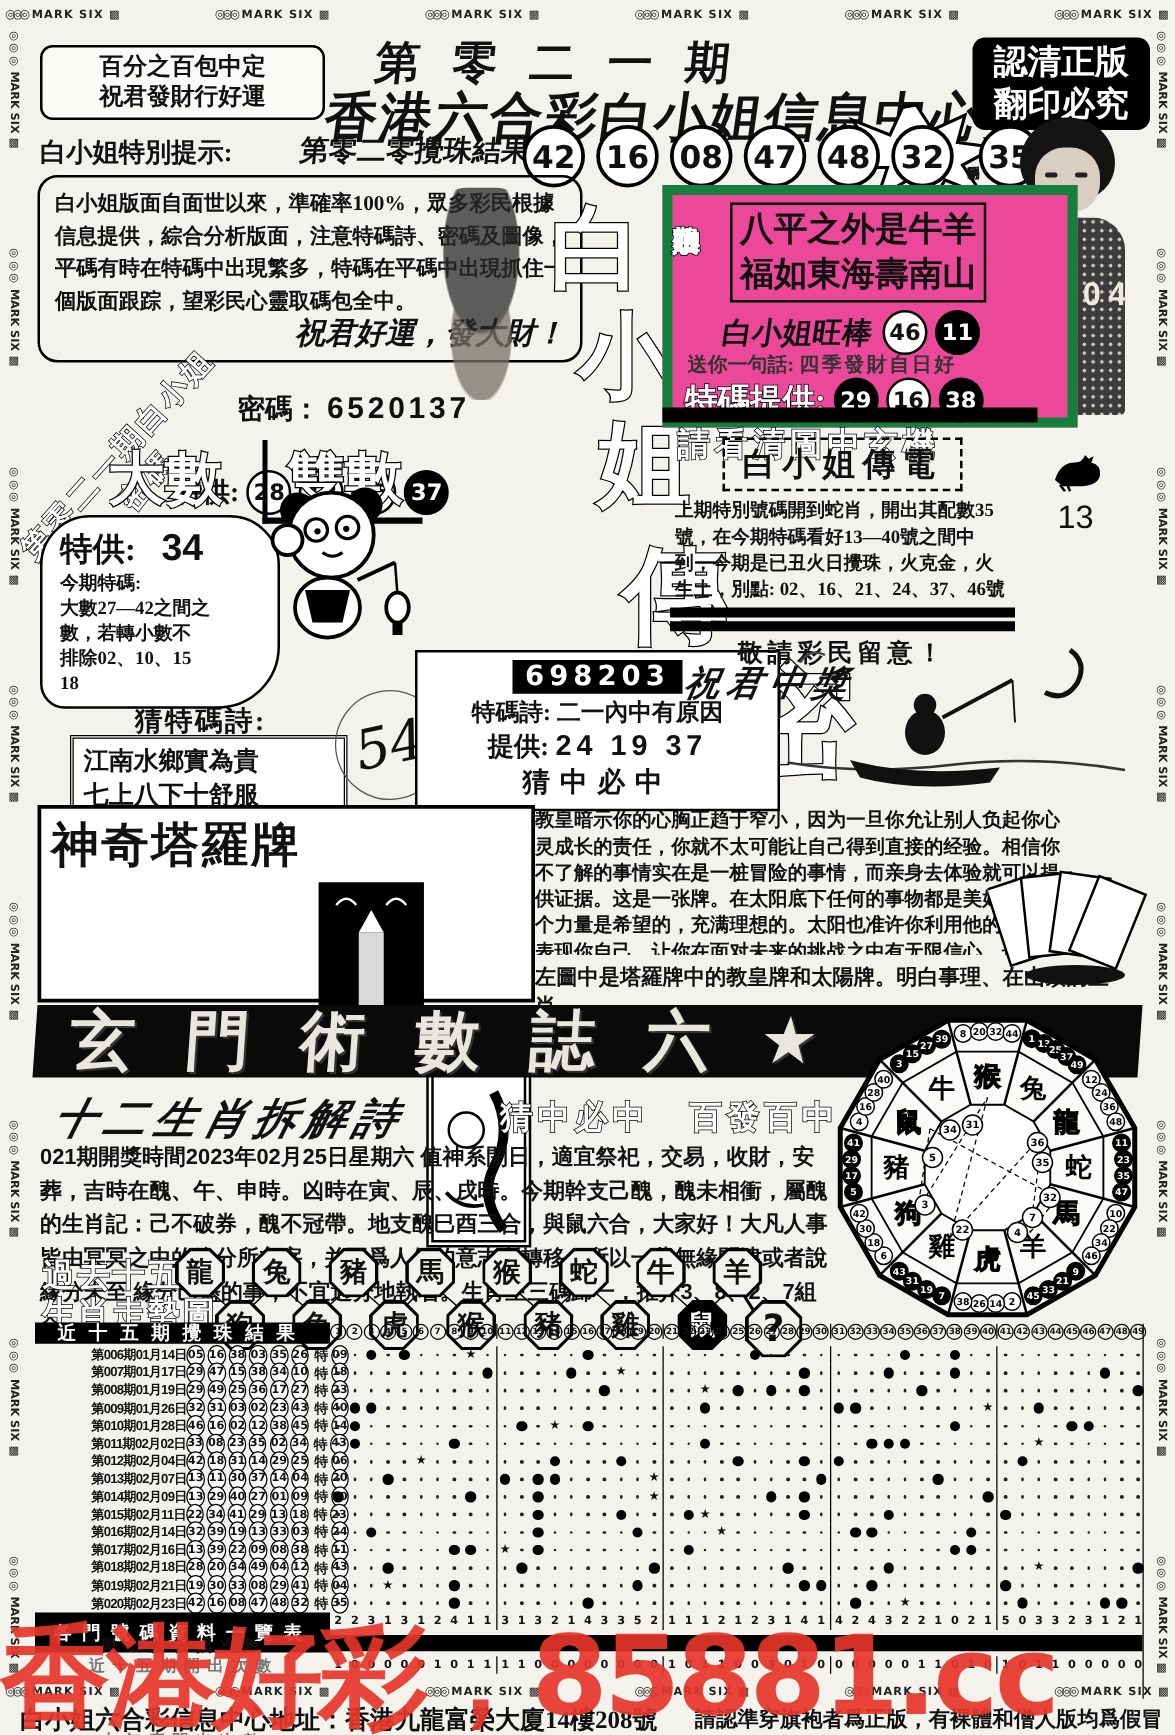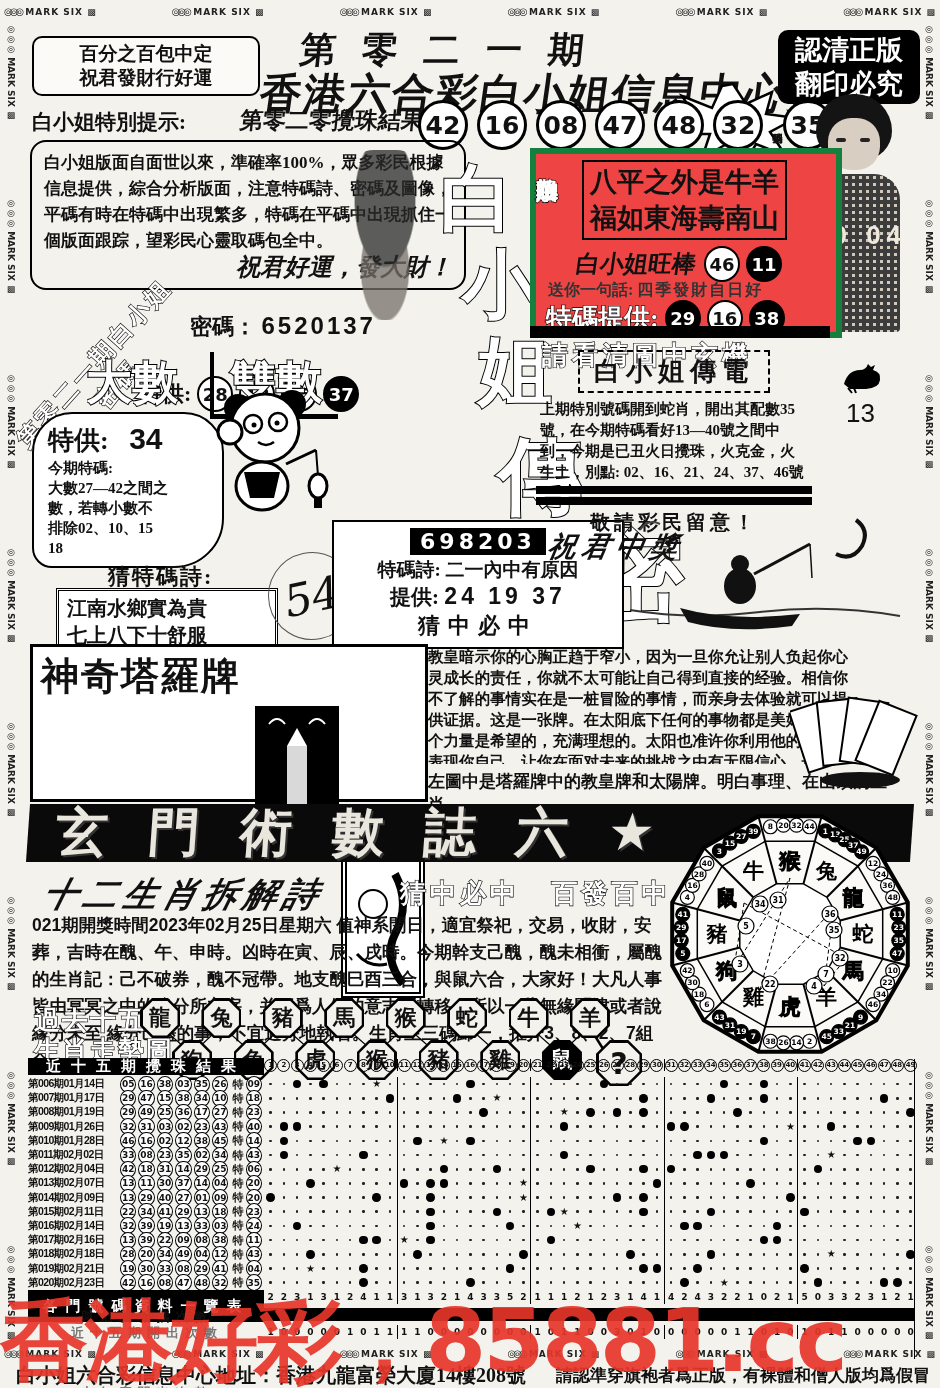--- a/index.html
+++ b/index.html
@@ -32,21 +32,21 @@
   .ball.filled{background:#000;color:#fff;}
   .vlabel{writing-mode:vertical-rl;font-size:10px;font-weight:bold;line-height:11px;}
 
   .intro-box{border:2px solid #000;border-radius:16px;padding:8px 12px;font-size:17px;
              font-weight:bold;line-height:26px;background:transparent;}
   .wish{font-size:24px;font-weight:900;font-style:italic;text-align:right;}
   .kv{font-size:22px;font-weight:bold;}
   .ball.mid{width:32px;height:32px;font-size:18px;border-width:2.5px;margin-right:6px;}
 
   .vert-char{font-size:74px;}
-  .rp-box{border:6px solid #15803d;background:#ef4444;}
+  .rp-box{border:8px solid #15803d;background:#ec4899;padding-left:16px;}
   .couplet{border:2px solid #000;font-size:27px;font-weight:900;line-height:36px;padding:2px 6px;
            font-family:"DejaVu Sans",sans-serif;white-space:nowrap;}
   .blackbar{background:#000;}
 
   .bubble{border:2.5px solid #000;border-radius:40px 40px 50px 20px;background:#fff;padding:8px 14px;}
   .poem-box{border:3px double #000;padding:4px 8px;background:#fff;}
   .mid-box{border:2.5px solid #000;background:#fff;padding:6px 10px;}
   .code-tag{background:#000;color:#fff;font-family:"DejaVu Sans",sans-serif;font-weight:bold;
             font-size:22px;letter-spacing:4px;padding:1px 10px;display:inline-block;}
 
@@ -74,21 +74,21 @@
        clip-path:polygon(30% 0,70% 0,100% 30%,100% 70%,70% 100%,30% 100%,0 70%,0 30%);}
   .badge span{position:relative;font-size:22px;font-weight:900;font-family:"DejaVu Sans",sans-serif;}
   .badge.inv .oct-i{background:#000;}
   .badge.inv span{color:#fff;}
 
   
   .tbl-head{background:#000;color:#fff;font-weight:900;font-size:15px;letter-spacing:10px;
             display:flex;align-items:center;justify-content:center;font-family:"DejaVu Sans",sans-serif;}
   .trow{display:flex;align-items:center;height:14.2px;}
   .trow .issue{width:97px;font-size:10.5px;font-weight:bold;letter-spacing:-0.6px;
-               font-family:"Liberation Sans",sans-serif;white-space:nowrap;}
+               font-family:"Liberation Sans",sans-serif;white-space:nowrap;margin-left:45px;}
   .sball{width:15px;height:15px;border:1.3px solid #000;border-radius:50%;background:#fff;
          display:inline-flex;align-items:center;justify-content:center;font-size:9px;font-weight:bold;
          font-family:"DejaVu Sans",sans-serif;margin-right:2.2px;}
   .te{font-size:11px;font-weight:900;margin:0 2px;}
   .mrow{display:flex;align-items:center;height:14.2px;}
   .mcell{width:13.26px;display:flex;align-items:center;justify-content:center;height:100%;}
   .dot-s{width:2.6px;height:2.6px;border-radius:50%;background:#222;}
   .dot-b{width:8.5px;height:8.5px;border-radius:50%;background:#000;}
   .mstar{font-size:10px;line-height:10px;}
   .mhead{width:13.26px;height:12px;display:flex;align-items:center;justify-content:center;}

